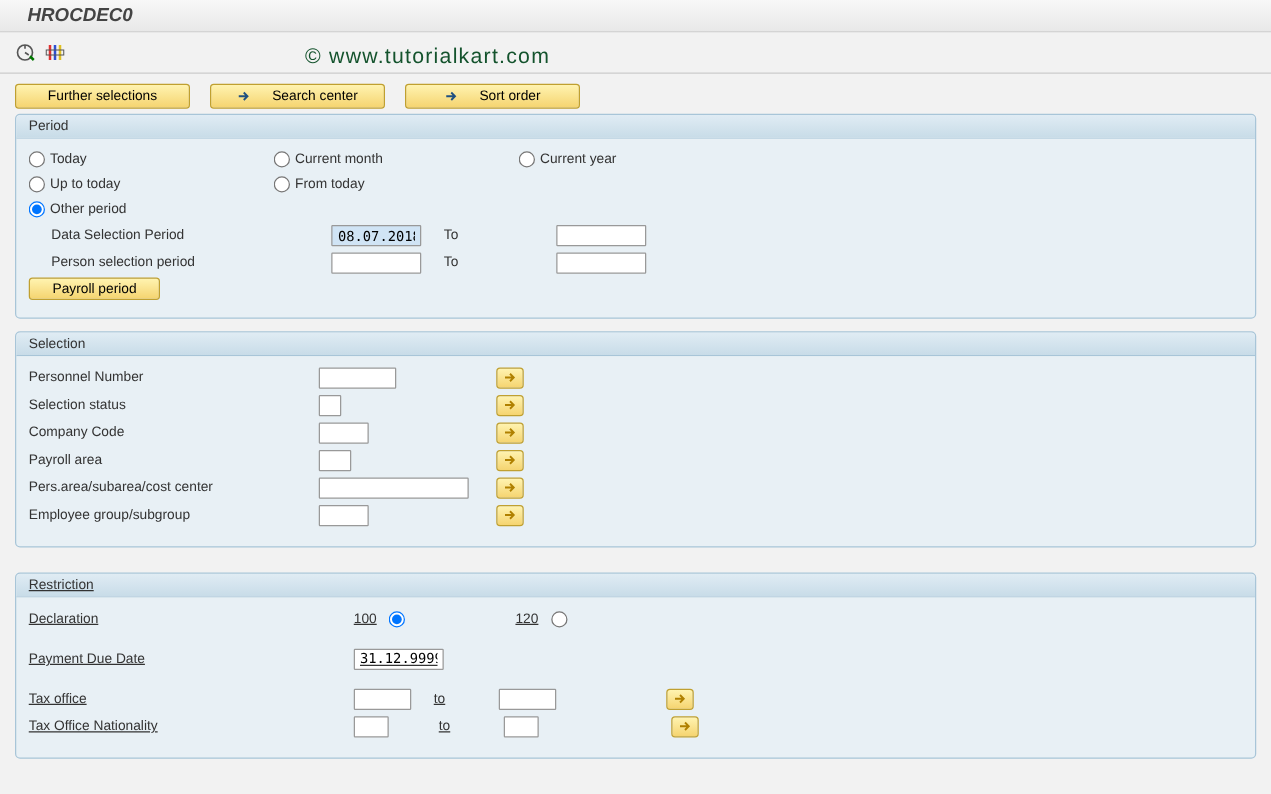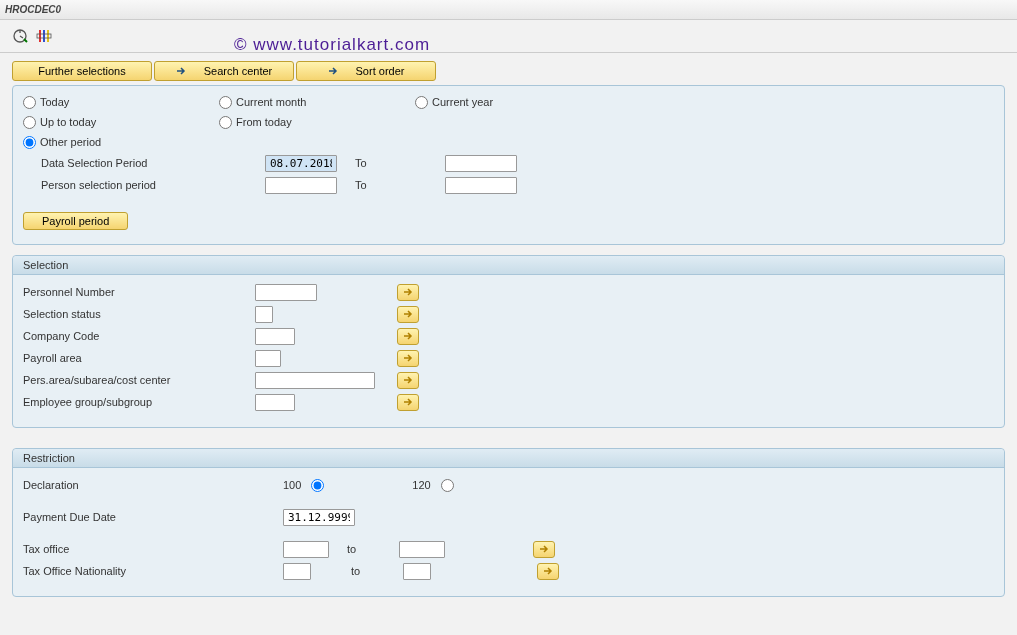--- a/index.html
+++ b/index.html
@@ -9,32 +9,32 @@
       background: #f2f2f2;
       color: #333;
       width: 1017px;
       height: 635px;
       overflow: hidden;
       position: relative;
     }
     .header {
       background: linear-gradient(#f8f8f8, #e8e8e8);
       border-bottom: 1px solid #ccc;
-      padding: 4px 5px;
-      font-size: 10px;
+      padding: 4px 22px;
+      font-size: 15px;
       font-weight: bold;
       font-style: italic;
       color: #444;
     }
     .watermark {
       position: absolute;
       top: 35px;
-      left: 234px;
+      left: 244px;
       font-size: 17px;
-      color: #4c1d95;
+      color: #14532d;
       letter-spacing: 1px;
       font-family: sans-serif;
       z-index: 100;
       pointer-events: none;
     }
     .toolbar {
       padding: 6px 10px;
       display: flex;
       align-items: center;
       gap: 4px;
@@ -47,21 +47,21 @@
       display: flex;
       align-items: center;
       justify-content: center;
       cursor: pointer;
     }
     .content {
       padding: 8px 12px;
     }
     .btn-row {
       display: flex;
-      gap: 2px;
+      gap: 16px;
       margin-bottom: 4px;
     }
     .yellow-btn {
       background: linear-gradient(#fff3b0, #f5d470);
       border: 1px solid #c0a030;
       border-radius: 3px;
       padding: 2px 10px;
       font-size: 11px;
       cursor: pointer;
       height: 20px;
@@ -146,21 +146,21 @@
       cursor: pointer;
       flex-shrink: 0;
     }
     .payroll-btn {
       background: linear-gradient(#fff3b0, #f5d470);
       border: 1px solid #c0a030;
       border-radius: 3px;
       padding: 2px 18px;
       font-size: 11px;
       cursor: pointer;
-      margin-top: 16px;
+      margin-top: 1px;
       margin-left: 0px;
       display: inline-block;
     }
     .gap { height: 10px; }
     .decl-radio { margin-left: 6px; }
     svg { display: block; }
   </style>
 </head>
 <body>
 
@@ -202,20 +202,21 @@
       <span class="arrow-icon">
           <svg width="10" height="10" viewBox="0 0 10 10">
             <path d="M1 5 L8 5 M5 2 L8 5 L5 8" stroke="#205080" stroke-width="1.5" fill="none"></path>
           </svg>
         </span>
       <span>Sort order</span>
     </button>
   </div>
 
   <div class="group">
+    <div class="group-title">Period</div>
     <div class="group-body">
       <div class="radio-grid">
         <div class="radio-col1">
           <div class="radio-row">
               <input type="radio" name="period" style="">
               <label>Today</label>
             </div>
           <div class="radio-row">
               <input type="radio" name="period" style="">
               <label>Up to today</label>
@@ -319,21 +320,21 @@
             <svg width="10" height="10" viewBox="0 0 10 10">
               <path d="M1 5 L8 5 M5 2 L8 5 L5 8" stroke="#b08000" stroke-width="1.5" fill="none"></path>
             </svg>
           </span>
       </div>
     </div>
   </div>
 
   <div class="gap"></div>
 
-  <div class="group" style="margin-bottom:14px;">
+  <div class="group" style="margin-bottom:14px;text-decoration:underline;">
     <div class="group-title">Restriction</div>
     <div class="group-body">
       <div class="field-row">
         <span class="lbl lbl-decl">Declaration</span>
         <span>100</span>
         <input type="radio" name="decl" checked="" class="decl-radio" style="">
         <span style="width:80px"></span>
         <span>120</span>
         <input type="radio" name="decl" class="decl-radio" style="">
       </div>

